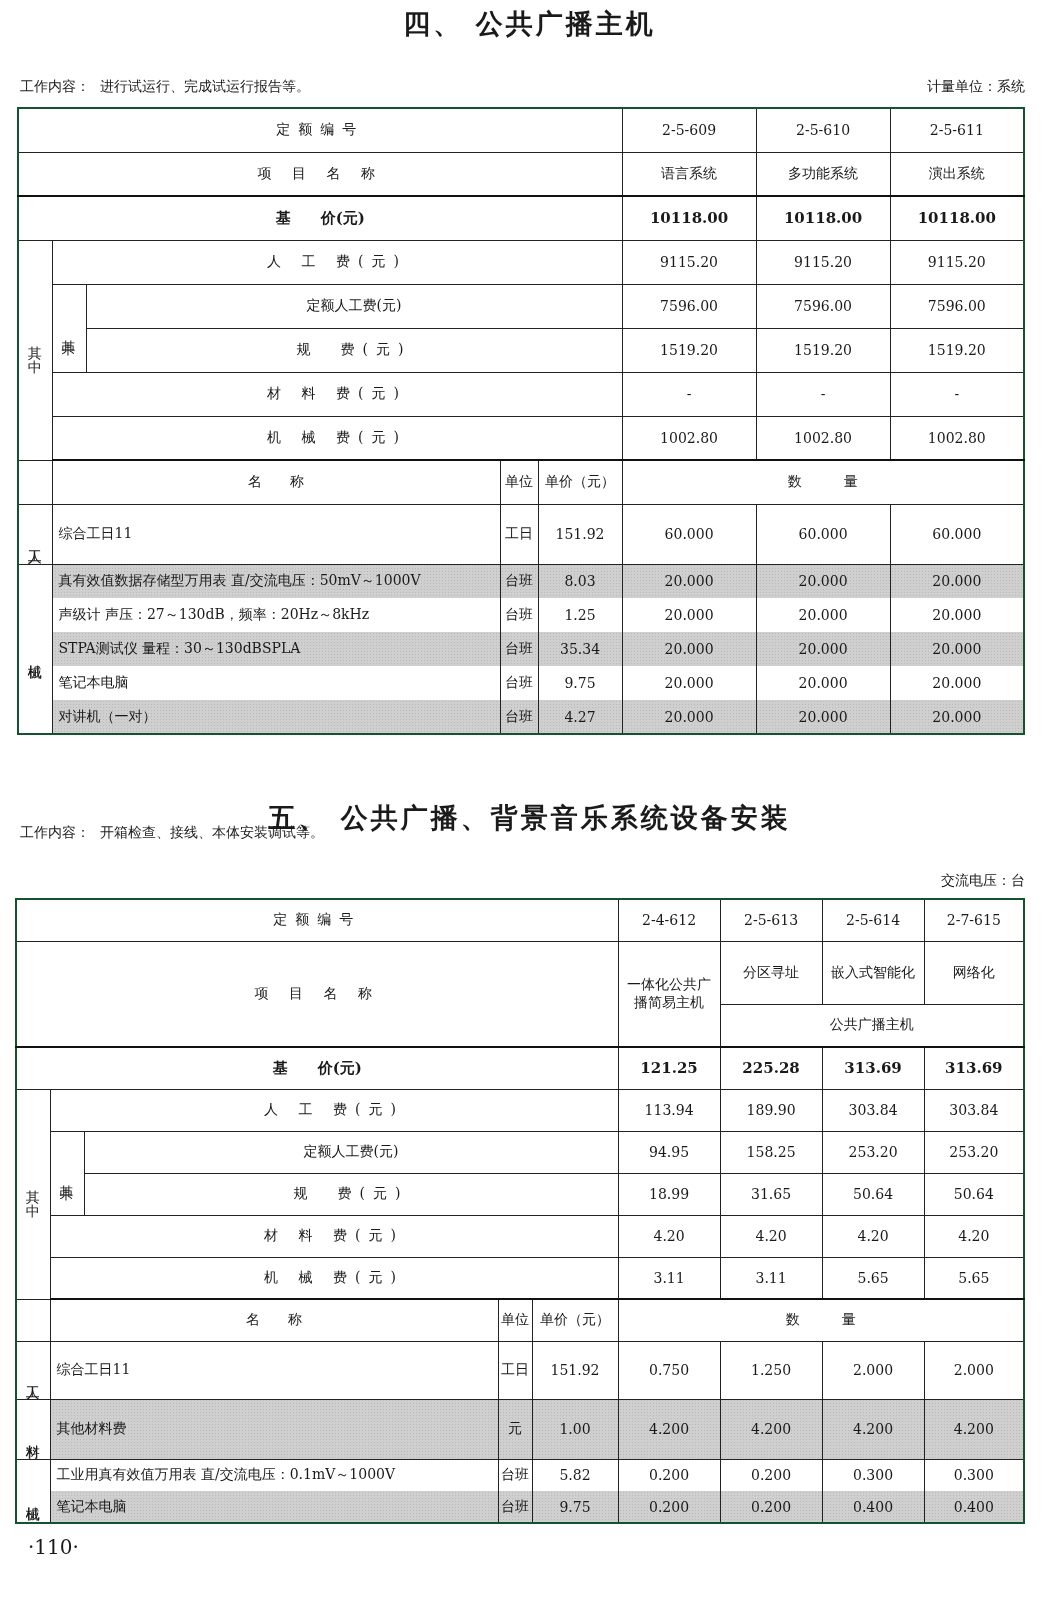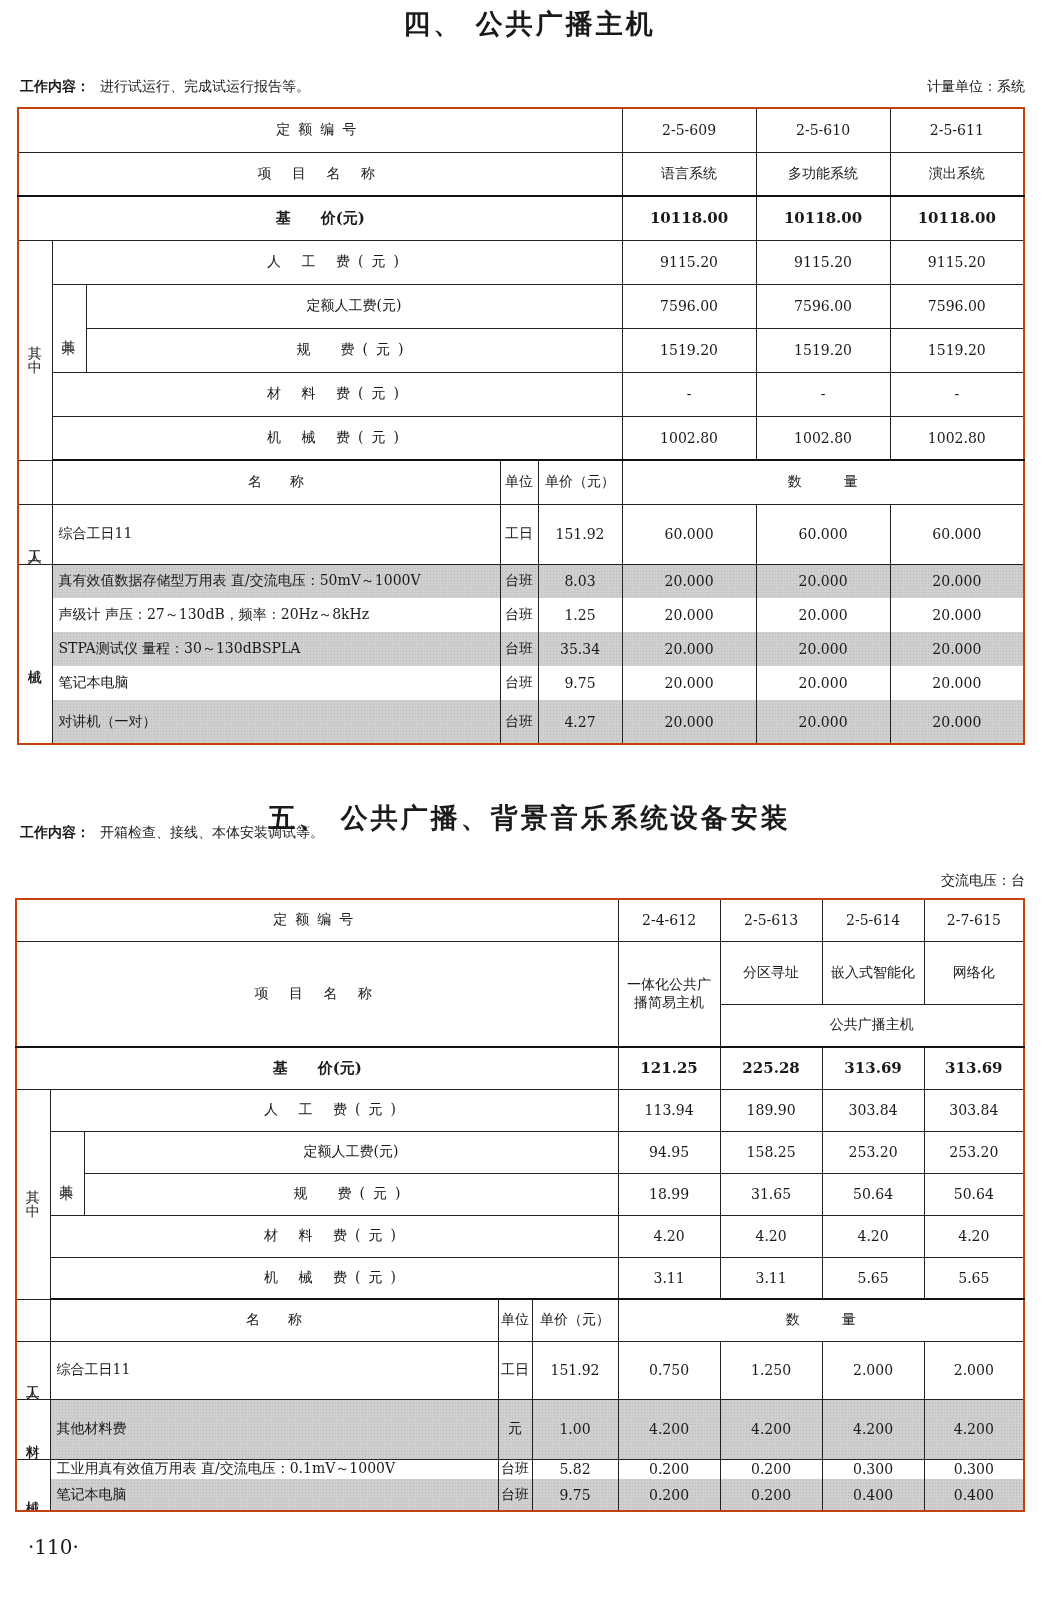--- a/index.html
+++ b/index.html
@@ -1,23 +1,23 @@
 <!DOCTYPE html>
 <html><head>
 <meta charset="utf-8">
 <style>
   html, body { margin: 0; padding: 0; background: #fff; }
   body { width: 1059px; height: 1598px; position: relative; font-family: "DejaVu Serif", "Liberation Serif", serif; color: #1a1a1a; overflow: hidden; }
   .title { position: absolute; left: 0; width: 1059px; text-align: center; font-family: "DejaVu Sans", "Liberation Sans", sans-serif; font-weight: bold; font-size: 27px; letter-spacing: 3px; }
   .work { position: absolute; left: 20px; font-size: 14px; font-family: "DejaVu Sans", sans-serif; }
-  .work b { font-weight: bold; margin-right: 10px; margin-top: 6px; }
+  .work b { font-weight: normal; margin-right: 10px; margin-top: 6px; }
   .unit { position: absolute; right: 34px; font-size: 14px; font-family: "DejaVu Sans", sans-serif; }
   table { position: absolute; border-collapse: collapse; table-layout: fixed; font-size: 14px; }
   td { border: 1px solid #222; text-align: center; vertical-align: middle; padding: 0 2px; overflow: hidden; white-space: nowrap; }
-  table.t { border: 2px solid #c2410c; }
+  table.t { border: 2px solid #14532d; }
   .thick-b td { border-bottom: 2px solid #111; }
   .bold { font-weight: bold; font-size: 15px; }
   .left { text-align: left; padding-left: 6px; }
   .vert { writing-mode: vertical-rl; text-orientation: upright; letter-spacing: 2px; }
   .shade { background: #cfcfcf; background-image: radial-gradient(#b9b9b9 0.8px, transparent 0.9px); background-size: 3px 3px; }
   .wrap { white-space: normal; line-height: 1.25; }
   .page { position: absolute; left: 28px; top: 1535px; font-size: 20px; }
   .sp { letter-spacing: 8px; }
 </style>
 </head>
@@ -131,21 +131,21 @@
     <td style="border-top:none;border-bottom:none">20.000</td>
   </tr>
   <tr style="height:34px">
     <td colspan="2" class="left" style="border-top:none;border-bottom:none">笔记本电脑</td>
     <td style="border-top:none;border-bottom:none">台班</td>
     <td style="border-top:none;border-bottom:none">9.75</td>
     <td style="border-top:none;border-bottom:none">20.000</td>
     <td style="border-top:none;border-bottom:none">20.000</td>
     <td style="border-top:none;border-bottom:none">20.000</td>
   </tr>
-  <tr style="height:44px" class="shade">
+  <tr style="height:34px" class="shade">
     <td colspan="2" class="left" style="border-top:none">对讲机（一对）</td>
     <td style="border-top:none">台班</td>
     <td style="border-top:none">4.27</td>
     <td style="border-top:none">20.000</td>
     <td style="border-top:none">20.000</td>
     <td style="border-top:none">20.000</td>
   </tr>
 </tbody>
   </table>
 
@@ -247,21 +247,21 @@
   <tr style="height:60px" class="shade">
     <td style="background:#fff"><span class="vert" style="letter-spacing:0">材料</span></td>
     <td colspan="2" class="left">其他材料费</td>
     <td>元</td>
     <td>1.00</td>
     <td>4.200</td>
     <td>4.200</td>
     <td>4.200</td>
     <td>4.200</td>
   </tr>
-  <tr style="height:20px">
+  <tr style="height:32px">
     <td rowspan="2"><span class="vert" style="letter-spacing:0">机械</span></td>
     <td colspan="2" class="left" style="border-bottom:none">工业用真有效值万用表 直/交流电压：0.1mV～1000V</td>
     <td style="border-bottom:none">台班</td>
     <td style="border-bottom:none">5.82</td>
     <td style="border-bottom:none">0.200</td>
     <td style="border-bottom:none">0.200</td>
     <td style="border-bottom:none">0.300</td>
     <td style="border-bottom:none">0.300</td>
   </tr>
   <tr style="height:32px" class="shade">

